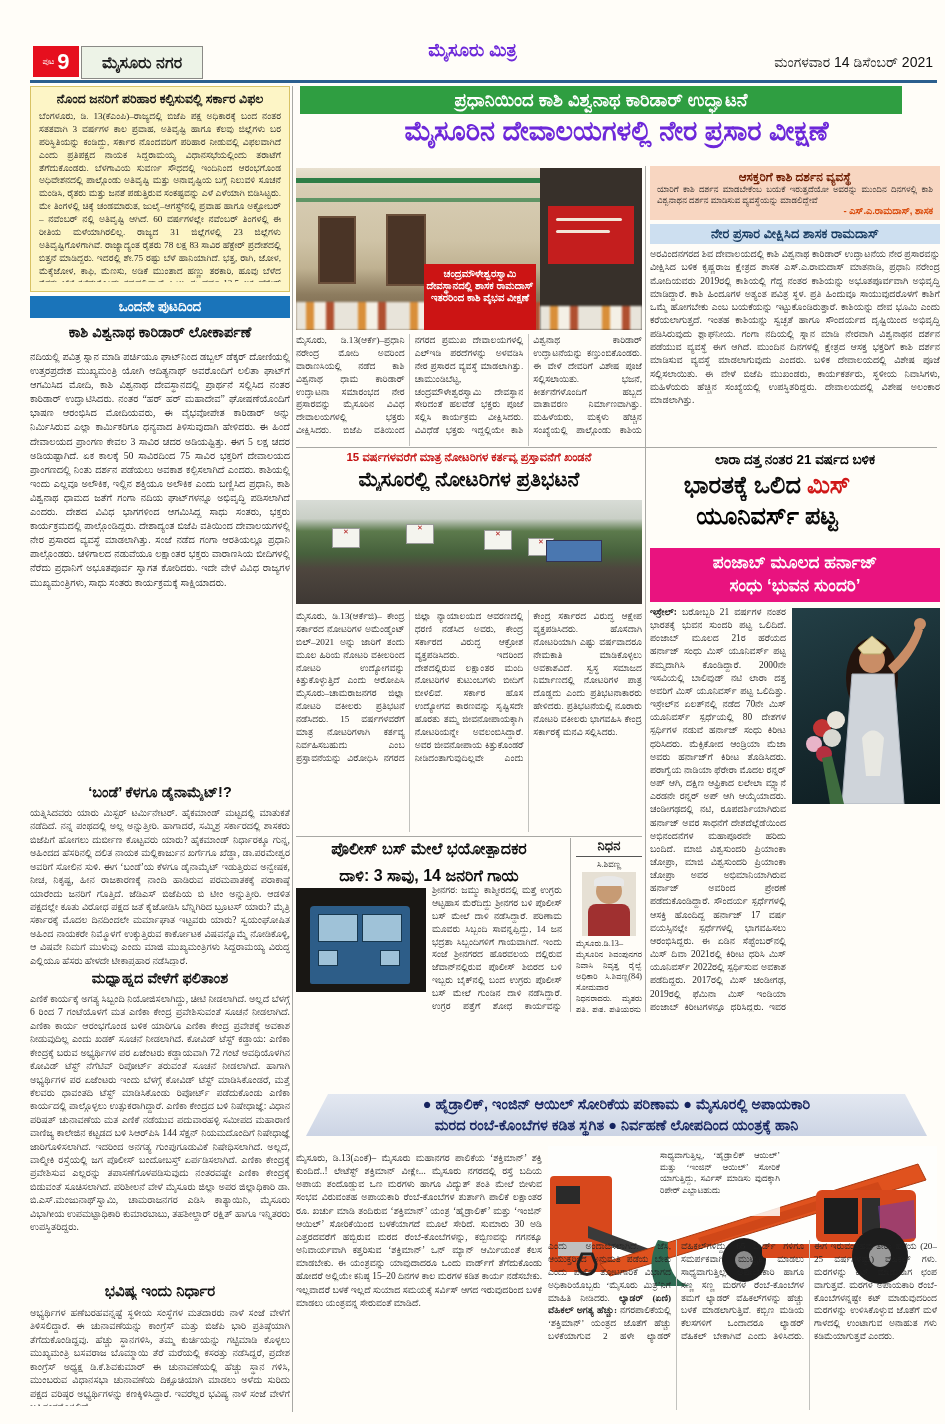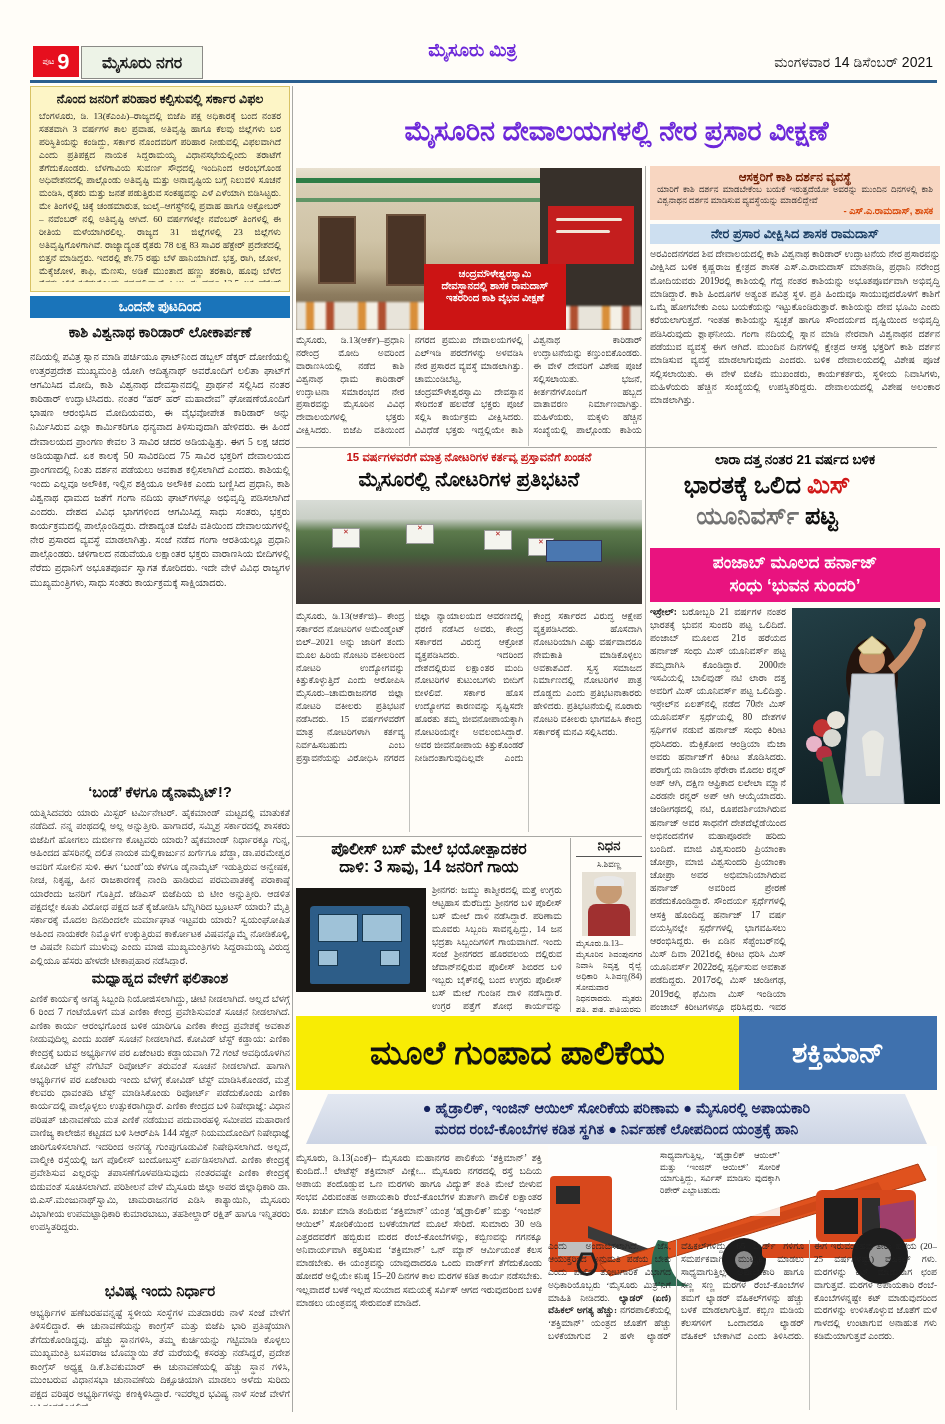--- a/index.html
+++ b/index.html
@@ -32,21 +32,21 @@
   .busph{background:#191714;}
   .busbody{position:absolute;background:#2d5d88;border-radius:4px 4px 2px 2px;}
   .buswin{position:absolute;background:#9fc2d8;border:1px solid #18384f;}
   .portrait{background:#e6e0d4;}
   .missph{background:linear-gradient(160deg,#233f46 0%,#15282d 60%,#0d1b1f 100%);}
   
   .greenbanner{background:#2f9e41;color:#fff;display:flex;align-items:center;justify-content:center;}
   .bluebar{background:#1a74ba;color:#fff;display:flex;align-items:center;justify-content:center;}
   .salmonbox{background:#f8d6c1;padding:4px 7px;}
   .lightbluebar{background:#cddff0;color:#16395f;display:flex;align-items:center;justify-content:center;}
-  .caprebox{background:#cc1414;color:#fff;padding:4px 16px;text-align:center;}
+  .caprebox{background:#cc1414;color:#fff;padding:4px 1px;text-align:center;}
   .pinkbanner{background:#e9137f;color:#fff;display:flex;flex-direction:column;align-items:center;justify-content:center;}
   .yellowbanner{display:flex;}
   .ybleft{flex:1;background:#f8ec04;display:flex;align-items:center;justify-content:center;color:#111;}
   .ybright{width:198px;background:#3f71ae;display:flex;align-items:center;justify-content:center;color:#fff;}
   .bulletstrip{background:linear-gradient(#e3e8f1,#ccd4e4);clip-path:polygon(22px 0,calc(100% - 22px) 0,100% 100%,0 100%);
                display:flex;flex-direction:column;align-items:center;justify-content:center;color:#15235e;}
   .leadbox{background:#fdf5c6;border:1px solid #d8c264;padding:5px 8px;}
 </style>
 </head>
 <body>
@@ -80,20 +80,21 @@
 
   <div class="abs hfont center nowrap" style="left:30px;top:784px;width:260px;font-size:14.5px;color:#111;">‘ಬಂಡೆ’ ಕೆಳಗೂ ಡೈನಾಮೈಟ್‌!?</div>
   <div class="abs bt" style="left:30px;top:806px;width:260px;height:160px;font-size:9.6px;">ಯತ್ನಿಸಿದವರು ಯಾರು ಮಿಸ್ಟರ್ ಟರ್ಮಿನೇಟರ್. ಹೈಕಮಾಂಡ್ ಮಟ್ಟದಲ್ಲಿ ಮಾತುಕತೆ ನಡೆದಿದೆ. ನನ್ನ ಪಂಥದಲ್ಲಿ ಅಲ್ಲ ಅನ್ನುತ್ತೀರಿ. ಹಾಗಾದರೆ, ಸಮ್ಮಿಶ್ರ ಸರ್ಕಾರದಲ್ಲಿ ಶಾಸಕರು ಬಿಜೆಪಿಗೆ ಹೋಗಲು ದುರ್ಬೀಣ ಕೊಟ್ಟವರು ಯಾರು? ಹೈಕಮಾಂಡ್ ನಿರ್ಧಾರಕ್ಕೂ ಗುನ್ನ, ಅಹಿಂದದ ಹೆಸರಿನಲ್ಲಿ ದಲಿತ ನಾಯಕ ಮಲ್ಲಿಕಾರ್ಜುನ ಖರ್ಗೆಗೂ ಖೆಡ್ಡಾ, ಡಾ.ಪರಮೇಶ್ವರ ಅವರಿಗೆ ಸೋಲಿನ ಸುಳಿ. ಈಗ ‘ಬಂಡೆ’ಯ ಕೆಳಗೂ ಡೈನಾಮೈಟ್ ಇಡುತ್ತಿರುವ ಅನ್ವೇಷಕ, ನೀಚ, ನಿಕೃಷ್ಟ, ಹೀನ ರಾಜಕಾರಣಕ್ಕೆ ನಾಂದಿ ಹಾಡಿರುವ ಪರಮಪಾತಕಕ್ಕೆ ಪರಾಕಾಷ್ಠೆ ಯಾರೆಂದು ಜನರಿಗೆ ಗೊತ್ತಿದೆ. ಜೆಡಿಎಸ್ ಬಿಜೆಪಿಯ ಬಿ ಟೀಂ ಅನ್ನುತ್ತೀರಿ. ಆಡಳಿತ ಪಕ್ಷದಲ್ಲೇ ಕೂತು ವಿರೋಧ ಪಕ್ಷದ ಜತೆ ಕೈಜೋಡಿಸಿ ಬೆನ್ನಿಗಿರಿದ ಬ್ರೂಟಸ್ ಯಾರು? ಮೈತ್ರಿ ಸರ್ಕಾರಕ್ಕೆ ಮೊದಲ ದಿನದಿಂದಲೇ ಮರ್ಮಾಘಾತ ಇಟ್ಟವರು ಯಾರು? ಸ್ವಯಂಘೋಷಿತ ಅಹಿಂದ ನಾಯಕರೇ ನಿಮ್ಮೊಳಗೆ ಉಕ್ಕುತ್ತಿರುವ ಕಾರ್ಕೋಟಕ ವಿಷವನ್ನೊಮ್ಮೆ ನೋಡಿಕೊಳ್ಳಿ, ಆ ವಿಷವೇ ನಿಮಗೆ ಮುಳುವು ಎಂದು ಮಾಜಿ ಮುಖ್ಯಮಂತ್ರಿಗಳು ಸಿದ್ದರಾಮಯ್ಯ ವಿರುದ್ಧ ಎಲ್ಲಿಯೂ ಹೆಸರು ಹೇಳದೇ ಟೀಕಾಪ್ರಹಾರ ನಡೆಸಿದ್ದಾರೆ.</div>
 
   <div class="abs hfont center nowrap" style="left:30px;top:970px;width:260px;font-size:14.5px;color:#111;">ಮಧ್ಯಾಹ್ನದ ವೇಳೆಗೆ ಫಲಿತಾಂಶ</div>
   <div class="abs bt" style="left:30px;top:992px;width:260px;height:288px;font-size:9.6px;">ಎಣಿಕೆ ಕಾರ್ಯಕ್ಕೆ ಅಗತ್ಯ ಸಿಬ್ಬಂದಿ ನಿಯೋಜಿಸಲಾಗಿದ್ದು, ಚೀಟಿ ನೀಡಲಾಗಿದೆ. ಅಲ್ಲದೆ ಬೆಳಗ್ಗೆ 6 ರಿಂದ 7 ಗಂಟೆಯೊಳಗೆ ಮತ ಎಣಿಕಾ ಕೇಂದ್ರ ಪ್ರವೇಶಿಸುವಂತೆ ಸೂಚನೆ ನೀಡಲಾಗಿದೆ. ಎಣಿಕಾ ಕಾರ್ಯ ಆರಂಭಗೊಂಡ ಬಳಿಕ ಯಾರಿಗೂ ಎಣಿಕಾ ಕೇಂದ್ರ ಪ್ರವೇಶಕ್ಕೆ ಅವಕಾಶ ನೀಡುವುದಿಲ್ಲ ಎಂದು ಖಡಕ್ ಸೂಚನೆ ನೀಡಲಾಗಿದೆ. ಕೋವಿಡ್ ಟೆಸ್ಟ್ ಕಡ್ಡಾಯ: ಎಣಿಕಾ ಕೇಂದ್ರಕ್ಕೆ ಬರುವ ಅಭ್ಯರ್ಥಿಗಳ ಪರ ಏಜೆಂಟರು ಕಡ್ಡಾಯವಾಗಿ 72 ಗಂಟೆ ಅವಧಿಯೊಳಗಿನ ಕೋವಿಡ್ ಟೆಸ್ಟ್ ನೆಗೆಟಿವ್ ರಿಪೋರ್ಟ್ ತರುವಂತೆ ಸೂಚನೆ ನೀಡಲಾಗಿದೆ. ಹಾಗಾಗಿ ಅಭ್ಯರ್ಥಿಗಳ ಪರ ಏಜೆಂಟರು ಇಂದು ಬೆಳಗ್ಗೆ ಕೋವಿಡ್ ಟೆಸ್ಟ್ ಮಾಡಿಸಿಕೊಂಡರೆ, ಮತ್ತೆ ಕೆಲವರು ಧಾವಂತದಿ ಟೆಸ್ಟ್ ಮಾಡಿಸಿಕೊಂಡು ರಿಪೋರ್ಟ್ ಪಡೆದುಕೊಂಡು ಎಣಿಕಾ ಕಾರ್ಯದಲ್ಲಿ ಪಾಲ್ಗೊಳ್ಳಲು ಉತ್ಸುಕರಾಗಿದ್ದಾರೆ. ಎಣಿಕಾ ಕೇಂದ್ರದ ಬಳಿ ನಿಷೇಧಾಜ್ಞೆ: ವಿಧಾನ ಪರಿಷತ್ ಚುನಾವಣೆಯ ಮತ ಎಣಿಕೆ ನಡೆಯುವ ಪದುವಾರಹಳ್ಳಿ ಸಮೀಪದ ಮಹಾರಾಣಿ ವಾಣಿಜ್ಯ ಕಾಲೇಜಿನ ಕಟ್ಟಡದ ಬಳಿ ಸಿಆರ್‌ಪಿಸಿ 144 ಸೆಕ್ಷನ್ ನಿಯಮದೊಂದಿಗೆ ನಿಷೇಧಾಜ್ಞೆ ಜಾರಿಗೊಳಿಸಲಾಗಿದೆ. ಇದರಿಂದ ಅನಗತ್ಯ ಗುಂಪುಗೂಡುವಿಕೆ ನಿಷೇಧಿಸಲಾಗಿದೆ. ಅಲ್ಲದೆ, ವಾಲ್ಮೀಕಿ ರಸ್ತೆಯಲ್ಲಿ ಜಗ ಪೊಲೀಸ್ ಬಂದೋಬಸ್ತ್ ಏರ್ಪಡಿಸಲಾಗಿದೆ. ಎಣಿಕಾ ಕೇಂದ್ರಕ್ಕೆ ಪ್ರವೇಶಿಸುವ ಎಲ್ಲರನ್ನು ತಪಾಸಣೆಗೊಳಪಡಿಸುವುದು ನಂತರವಷ್ಟೇ ಎಣಿಕಾ ಕೇಂದ್ರಕ್ಕೆ ಬಿಡುವಂತೆ ಸೂಚಿಸಲಾಗಿದೆ. ಪರಿಶೀಲನೆ ವೇಳೆ ಮೈಸೂರು ಜಿಲ್ಲಾ ಅಪರ ಜಿಲ್ಲಾಧಿಕಾರಿ ಡಾ. ಬಿ.ಎಸ್.ಮಂಜುನಾಥ್‌ಸ್ವಾಮಿ, ಚಾಮರಾಜನಗರ ಎಡಿಸಿ ಕಾತ್ಯಾಯಿನಿ, ಮೈಸೂರು ವಿಭಾಗೀಯ ಉಪಮಟ್ಟಾಧಿಕಾರಿ ಕುಮಾರಬಾಬು, ತಹಶೀಲ್ದಾರ್ ರಕ್ಷಿತ್ ಹಾಗೂ ಇನ್ನಿತರರು ಉಪಸ್ಥಿತರಿದ್ದರು.</div>
 
   <div class="abs hfont center nowrap" style="left:30px;top:1282px;width:260px;font-size:15px;color:#111;">ಭವಿಷ್ಯ ಇಂದು ನಿರ್ಧಾರ</div>
   <div class="abs bt" style="left:30px;top:1306px;width:260px;height:100px;font-size:9.6px;">ಅಭ್ಯರ್ಥಿಗಳ ಹಣೆಬರಹವನ್ನಷ್ಟೆ ಸ್ಥಳೀಯ ಸಂಸ್ಥೆಗಳ ಮತದಾರರು ನಾಳೆ ಸಂಜೆ ವೇಳೆಗೆ ತಿಳಿಸಲಿದ್ದಾರೆ. ಈ ಚುನಾವಣೆಯನ್ನು ಕಾಂಗ್ರೆಸ್ ಮತ್ತು ಬಿಜೆಪಿ ಭಾರಿ ಪ್ರತಿಷ್ಠೆಯಾಗಿ ತೆಗೆದುಕೊಂಡಿದ್ದವು. ಹೆಚ್ಚು ಸ್ಥಾನಗಳಿಸಿ, ತಮ್ಮ ಕುರ್ಚಿಯನ್ನು ಗಟ್ಟಿಮಾಡಿ ಕೊಳ್ಳಲು ಮುಖ್ಯಮಂತ್ರಿ ಬಸವರಾಜ ಬೊಮ್ಮಾಯಿ ತೆರೆ ಮರೆಯಲ್ಲಿ ಕಸರತ್ತು ನಡೆಸಿದ್ದರೆ, ಪ್ರದೇಶ ಕಾಂಗ್ರೆಸ್ ಅಧ್ಯಕ್ಷ ಡಿ.ಕೆ.ಶಿವಕುಮಾರ್ ಈ ಚುನಾವಣೆಯಲ್ಲಿ ಹೆಚ್ಚು ಸ್ಥಾನ ಗಳಿಸಿ, ಮುಂಬರುವ ವಿಧಾನಸಭಾ ಚುನಾವಣೆಯ ದಿಕ್ಸೂಚಿಯಾಗಿ ಮಾಡಲು ಅಳೆದು ಸುರಿದು ಪಕ್ಷದ ವರಿಷ್ಠರ ಅಭ್ಯರ್ಥಿಗಳನ್ನು ಕಣಕ್ಕಿಳಿಸಿದ್ದಾರೆ. ಇವರೆಲ್ಲರ ಭವಿಷ್ಯ ನಾಳೆ ಸಂಜೆ ವೇಳೆಗೆ ಬಹಿರಂಗಗೊಳ್ಳಲಿದೆ.</div>
 
+  <div class="abs greenbanner hfont" style="left:300px;top:86px;width:602px;height:28px;font-size:18px;">ಪ್ರಧಾನಿಯಿಂದ ಕಾಶಿ ವಿಶ್ವನಾಥ ಕಾರಿಡಾರ್ ಉದ್ಘಾಟನೆ</div>
   <div class="abs hfont center" style="left:296px;right:8px;top:116px;font-size:27px;color:#6d28d9;height:46px;overflow:hidden;">ಮೈಸೂರಿನ ದೇವಾಲಯಗಳಲ್ಲಿ ನೇರ ಪ್ರಸಾರ ವೀಕ್ಷಣೆ</div>
 
   <div class="abs ph temple" style="left:296px;top:168px;width:346px;height:162px;">
     <div class="beam" style="left:0;top:10px;width:100%;height:5px;"></div>
     <div class="beam" style="left:0;top:30px;width:100%;height:4px;opacity:.7;"></div>
     <div class="door" style="left:22px;top:48px;width:34px;height:64px;"></div>
     <div class="door" style="left:90px;top:46px;width:36px;height:68px;"></div>
     <div class="crowdstrip" style="left:0;bottom:0;width:100%;height:28px;filter:blur(1px);"></div>
     <div class="tvside" style="right:0;top:0;width:102px;height:162px;">
       <div class="tvscreen" style="left:8px;top:38px;width:86px;height:58px;">
@@ -125,21 +126,21 @@
     <div class="placard" style="left:188px;top:30px;width:26px;height:18px;">✕</div>
     <div class="placard" style="left:232px;top:38px;width:24px;height:16px;">✕</div>
     <div class="bluesign" style="right:40px;top:40px;width:54px;height:20px;"></div>
   </div>
   <div class="abs bt cols3" style="left:296px;top:610px;width:346px;height:222px;font-size:9.2px;">ಮೈಸೂರು, ಡಿ.13(ಆರ್ಕೆಜಿ)– ಕೇಂದ್ರ ಸರ್ಕಾರದ ನೋಟರಿಗಳ ಅಮೆಂಡ್ಮೆಂಟ್ ಬಿಲ್–2021 ಅನ್ನು ಜಾರಿಗೆ ತಂದು ಮೂಲ ಹಿರಿಯ ನೋಟರಿ ವಕೀಲರಿಂದ ನೋಟರಿ ಉದ್ಯೋಗವನ್ನು ಕಿತ್ತುಕೊಳ್ಳುತ್ತಿದೆ ಎಂದು ಆರೋಪಿಸಿ ಮೈಸೂರು–ಚಾಮರಾಜನಗರ ಜಿಲ್ಲಾ ನೋಟರಿ ವಕೀಲರು ಪ್ರತಿಭಟನೆ ನಡೆಸಿದರು. 15 ವರ್ಷಗಳವರೆಗೆ ಮಾತ್ರ ನೋಟರಿಗಳಾಗಿ ಕರ್ತವ್ಯ ನಿರ್ವಹಿಸಬಹುದು ಎಂಬ ಪ್ರಸ್ತಾವನೆಯನ್ನು ವಿರೋಧಿಸಿ ನಗರದ ಜಿಲ್ಲಾ ನ್ಯಾಯಾಲಯದ ಆವರಣದಲ್ಲಿ ಧರಣಿ ನಡೆಸಿದ ಅವರು, ಕೇಂದ್ರ ಸರ್ಕಾರದ ವಿರುದ್ಧ ಆಕ್ರೋಶ ವ್ಯಕ್ತಪಡಿಸಿದರು. ಇದರಿಂದ ದೇಶದಲ್ಲಿರುವ ಲಕ್ಷಾಂತರ ಮಂದಿ ನೋಟರಿಗಳ ಕುಟುಂಬಗಳು ಬೀದಿಗೆ ಬೀಳಲಿವೆ. ಸರ್ಕಾರ ಹೊಸ ಉದ್ಯೋಗವ ಕಾರಣವನ್ನು ಸೃಷ್ಟಿಸದೇ ಹೊರತು ತಮ್ಮ ಜೀವನೋಪಾಯಕ್ಕಾಗಿ ನೋಟರಿಯನ್ನೇ ಅವಲಂಬಿಸಿದ್ದಾರೆ. ಅವರ ಜೀವನೋಪಾಯ ಕಿತ್ತುಕೊಂಡರೆ ನೀಡಿದಂತಾಗುವುದಿಲ್ಲವೇ ಎಂದು ಕೇಂದ್ರ ಸರ್ಕಾರದ ವಿರುದ್ಧ ಆಕ್ಷೇಪ ವ್ಯಕ್ತಪಡಿಸಿದರು. ಹೊಸದಾಗಿ ನೋಟರಿಯಾಗಿ ಎಷ್ಟು ವರ್ಷವಾದರೂ ನೇಮಕಾತಿ ಮಾಡಿಕೊಳ್ಳಲು ಅವಕಾಶವಿದೆ. ಸ್ವಸ್ಥ ಸಮಾಜದ ನಿರ್ಮಾಣದಲ್ಲಿ ನೋಟರಿಗಳ ಪಾತ್ರ ದೊಡ್ಡದು ಎಂದು ಪ್ರತಿಭಟನಾಕಾರರು ಹೇಳಿದರು. ಪ್ರತಿಭಟನೆಯಲ್ಲಿ ನೂರಾರು ನೋಟರಿ ವಕೀಲರು ಭಾಗವಹಿಸಿ ಕೇಂದ್ರ ಸರ್ಕಾರಕ್ಕೆ ಮನವಿ ಸಲ್ಲಿಸಿದರು.</div>
 
   <div class="abs hrule" style="left:296px;top:836px;width:346px;"></div>
 
   <div class="abs hfont center" style="left:296px;top:840px;width:266px;">
     <div class="nowrap" style="font-size:16px;color:#0d0d0d;">ಪೊಲೀಸ್ ಬಸ್ ಮೇಲೆ ಭಯೋತ್ಪಾದಕರ</div>
-    <div class="nowrap" style="font-size:16px;color:#0d0d0d;">ದಾಳಿ: 3 ಸಾವು, 14 ಜನರಿಗೆ ಗಾಯ</div>
+    <div class="nowrap" style="font-size:16px;color:#0d0d0d;margin-top:9px;">ದಾಳಿ: 3 ಸಾವು, 14 ಜನರಿಗೆ ಗಾಯ</div>
   </div>
   <div class="abs" style="left:296px;top:884px;width:266px;height:128px;overflow:hidden;">
     <div class="ph busph" style="float:left;width:130px;height:104px;margin:4px 6px 0 0;position:relative;">
       <div class="busbody" style="left:14px;top:18px;width:100px;height:78px;">
         <div class="buswin" style="left:8px;top:8px;width:38px;height:26px;"></div>
         <div class="buswin" style="left:52px;top:8px;width:38px;height:26px;"></div>
         <div class="buswin" style="left:8px;top:44px;width:18px;height:14px;"></div>
         <div class="buswin" style="left:70px;top:44px;width:18px;height:14px;"></div>
       </div>
     </div>
@@ -153,21 +154,21 @@
       <div style="position:absolute;left:14px;top:6px;width:26px;height:26px;border-radius:50%;background:#c79b74;"></div>
       <div style="position:absolute;left:12px;top:4px;width:30px;height:10px;border-radius:50% 50% 0 0;background:#e8e8e8;"></div>
       <div style="position:absolute;left:6px;top:32px;width:42px;height:32px;border-radius:8px 8px 0 0;background:#a03030;"></div>
     </div>
     <div class="btsm" style="height:82px;font-size:8.2px;">ಮೈಸೂರು.ಡಿ.13–ಮೈಸೂರಿನ ಶಿವಂಪುನಗರ ನಿವಾಸಿ ನಿವೃತ್ತ ರೈಲ್ವೆ ಅಧಿಕಾರಿ ಸಿ.ಶಿವಣ್ಣ(84) ಸೋಮವಾರ ನಿಧನರಾದರು. ಮೃತರು ಪತ್ನಿ, ಪುತ್ರ, ಪುತ್ರಿಯರನ್ನು ಅಗಲಿದ್ದಾರೆ. ಅಂತ್ಯಕ್ರಿಯೆ ನಾಳೆ (ಡಿ.14) ಬೆಳಗ್ಗೆ 10 ಗಂಟೆಗೆ ನಡೆಯಲಿದೆ ಎಂದು ಕುಟುಂಬದ ಮೂಲಗಳು ತಿಳಿಸಿವೆ.</div>
   </div>
 
   <div class="abs hfont center nowrap" style="left:650px;top:452px;width:290px;font-size:13.5px;color:#000000;">ಲಾರಾ ದತ್ತ ನಂತರ 21 ವರ್ಷದ ಬಳಿಕ</div>
   <div class="abs hfont center" style="left:622px;top:470px;width:290px;line-height:1.3;font-family:Liberation Serif, serif;">
     <div class="nowrap" style="font-size:24px;"><span style="color:#0d0d0d;">ಭಾರತಕ್ಕೆ ಒಲಿದ </span><span style="color:#d01818;">ಮಿಸ್</span></div>
-    <div class="nowrap" style="font-size:24px;"><span style="color:#737373;">ಯೂನಿವರ್ಸ್</span><span style="color:#0d0d0d;"> ಪಟ್ಟ</span></div>
+    <div class="nowrap" style="font-size:24px;"><span style="color:#000000;">ಯೂನಿವರ್ಸ್</span><span style="color:#0d0d0d;"> ಪಟ್ಟ</span></div>
   </div>
   <div class="abs pinkbanner hfont" style="left:650px;top:548px;width:290px;height:54px;font-size:17px;line-height:1.35;">
     <span>ಪಂಜಾಬ್ ಮೂಲದ ಹರ್ನಾಜ್</span>
     <span>ಸಂಧು ‘ಭುವನ ಸುಂದರಿ’</span>
   </div>
   <div class="abs" style="left:650px;top:606px;width:290px;height:406px;overflow:hidden;">
     <div class="ph missph" style="float:right;width:148px;height:196px;margin:2px 0 4px 6px;position:relative;">
       <svg width="148" height="196" viewBox="0 0 148 196">
         <ellipse cx="80" cy="70" rx="26" ry="40" fill="#23140e"></ellipse>
         <circle cx="80" cy="52" r="13" fill="#c98d66"></circle>
@@ -181,25 +182,21 @@
         <circle cx="22" cy="136" r="8" fill="#e8b4c8"></circle>
           <circle cx="40" cy="130" r="9" fill="#d8d8d0"></circle>
         <circle cx="32" cy="146" r="8" fill="#b43040"></circle>
         <path d="M30 150 L38 196 L52 196 L40 148 Z" fill="#3e6b3e"></path>
         <path d="M70 130 C76 120 86 120 92 130 L88 168 L74 168 Z" fill="#e8e8e2"></path>
       </svg>
     </div>
     <div class="bt" style="font-size:9.4px;"><b>ಇಸ್ರೇಲ್:</b><span> ಬರೋಬ್ಬರಿ 21 ವರ್ಷಗಳ ನಂತರ ಭಾರತಕ್ಕೆ ಭುವನ ಸುಂದರಿ ಪಟ್ಟ ಒಲಿದಿದೆ. ಪಂಜಾಬ್ ಮೂಲದ 21ರ ಹರೆಯದ ಹರ್ನಾಜ್ ಸಂಧು ಮಿಸ್ ಯೂನಿವರ್ಸ್ ಪಟ್ಟ ತಮ್ಮದಾಗಿಸಿ ಕೊಂಡಿದ್ದಾರೆ. 2000ನೇ ಇಸವಿಯಲ್ಲಿ ಬಾಲಿವುಡ್ ನಟಿ ಲಾರಾ ದತ್ತ ಅವರಿಗೆ ಮಿಸ್ ಯೂನಿವರ್ಸ್ ಪಟ್ಟ ಒಲಿದಿತ್ತು. ಇಸ್ರೇಲ್‌ನ ಏಲತ್‌ನಲ್ಲಿ ನಡೆದ 70ನೇ ಮಿಸ್ ಯೂನಿವರ್ಸ್ ಸ್ಪರ್ಧೆಯಲ್ಲಿ 80 ದೇಶಗಳ ಸ್ಪರ್ಧಿಗಳ ನಡುವೆ ಹರ್ನಾಜ್ ಸಂಧು ಕಿರೀಟ ಧರಿಸಿದರು. ಮೆಕ್ಸಿಕೋದ ಆಂಡ್ರಿಯಾ ಮೆಜಾ ಅವರು ಹರ್ನಾಜ್‌ಗೆ ಕಿರೀಟ ತೊಡಿಸಿದರು. ಪರಾಗ್ವೆಯ ನಾಡಿಯಾ ಫೆರೇರಾ ಮೊದಲ ರನ್ನರ್ ಅಪ್ ಆಗಿ, ದಕ್ಷಿಣ ಆಫ್ರಿಕಾದ ಲಲೇಲಾ ಮ್ಸ್ವಾನೆ ಎರಡನೇ ರನ್ನರ್ ಅಪ್ ಆಗಿ ಆಯ್ಕೆಯಾದರು. ಚಂಡೀಗಢದಲ್ಲಿ ನಟಿ, ರೂಪದರ್ಶಿಯಾಗಿರುವ ಹರ್ನಾಜ್ ಅವರ ಸಾಧನೆಗೆ ದೇಶದೆಲ್ಲೆಡೆಯಿಂದ ಅಭಿನಂದನೆಗಳ ಮಹಾಪೂರವೇ ಹರಿದು ಬಂದಿದೆ. ಮಾಜಿ ವಿಶ್ವಸುಂದರಿ ಪ್ರಿಯಾಂಕಾ ಚೋಪ್ರಾ, ಮಾಜಿ ವಿಶ್ವಸುಂದರಿ ಪ್ರಿಯಾಂಕಾ ಚೋಪ್ರಾ ಅವರ ಅಭಿಮಾನಿಯಾಗಿರುವ ಹರ್ನಾಜ್ ಅವರಿಂದ ಪ್ರೇರಣೆ ಪಡೆದುಕೊಂಡಿದ್ದಾರೆ. ಸೌಂದರ್ಯ ಸ್ಪರ್ಧೆಗಳಲ್ಲಿ ಆಸಕ್ತಿ ಹೊಂದಿದ್ದ ಹರ್ನಾಜ್ 17 ವರ್ಷ ವಯಸ್ಸಿನಲ್ಲೇ ಸ್ಪರ್ಧೆಗಳಲ್ಲಿ ಭಾಗವಹಿಸಲು ಆರಂಭಿಸಿದ್ದರು. ಈ ಏಡಿನ ಸೆಪ್ಟೆಂಬರ್‌ನಲ್ಲಿ ಮಿಸ್ ದಿವಾ 2021ರಲ್ಲಿ ಕಿರೀಟ ಧರಿಸಿ ಮಿಸ್ ಯೂನಿವರ್ಸ್ 2022ರಲ್ಲಿ ಸ್ಪರ್ಧಿಸುವ ಅವಕಾಶ ಪಡೆದಿದ್ದರು. 2017ರಲ್ಲಿ ಮಿಸ್ ಚಂಡೀಗಢ, 2019ರಲ್ಲಿ ಫೆಮಿನಾ ಮಿಸ್ ಇಂಡಿಯಾ ಪಂಜಾಬ್ ಕಿರೀಟಗಳನ್ನೂ ಧರಿಸಿದ್ದರು. ಇವರ ಗೆಲುವಿನ ಕ್ಷಣವನ್ನು ವೀಕ್ಷಿಸಿದ ಕುಟುಂಬಸ್ಥರು ಸಂಭ್ರಮಾಚರಣೆ ನಡೆಸಿದರು.</span></div>
   </div>
 
-  <div class="abs yellowbanner" style="left:296px;top:1016px;right:8px;height:74px;">
-    <div class="ybleft hfont nowrap" style="font-size:33px;">ಮೂಲೆ ಗುಂಪಾದ ಪಾಲಿಕೆಯ</div>
-    <div class="ybright hfont nowrap" style="font-size:28px;">ಶಕ್ತಿಮಾನ್</div>
-  </div>
-  <div class="abs bulletstrip hfont" style="left:306px;right:18px;top:1094px;height:50px;font-size:14.5px;line-height:1.45;">
+  <div class="abs bulletstrip hfont" style="left:306px;right:18px;top:1094px;height:42px;font-size:14.5px;line-height:1.45;">
     <span class="nowrap">● ಹೈಡ್ರಾಲಿಕ್, ಇಂಜಿನ್ ಆಯಿಲ್ ಸೋರಿಕೆಯ ಪರಿಣಾಮ ● ಮೈಸೂರಲ್ಲಿ ಅಪಾಯಕಾರಿ</span>
     <span class="nowrap">ಮರದ ರಂಬೆ-ಕೊಂಬೆಗಳ ಕಡಿತ ಸ್ಥಗಿತ ● ನಿರ್ವಹಣೆ ಲೋಪದಿಂದ ಯಂತ್ರಕ್ಕೆ ಹಾನಿ</span>
   </div>
 
   <div class="abs bt" style="left:296px;top:1152px;width:246px;height:258px;font-size:9.4px;">ಮೈಸೂರು, ಡಿ.13(ಎಂಕೆ)– ಮೈಸೂರು ಮಹಾನಗರ ಪಾಲಿಕೆಯ ‘ಶಕ್ತಿಮಾನ್’ ಶಕ್ತಿ ಕುಂದಿದೆ..! ಲೇಟೆಸ್ಟ್ ಶಕ್ತಿಮಾನ್ ವೀಕ್ಲೇ... ಮೈಸೂರು ನಗರದಲ್ಲಿ ರಸ್ತೆ ಬದಿಯ ಅಪಾಯ ತಂದೊಡ್ಡುವ ಒಣ ಮರಗಳು ಹಾಗೂ ವಿದ್ಯುತ್ ತಂತಿ ಮೇಲೆ ಬೀಳುವ ಸಂಭವ ವಿರುವಂತಹ ಅಪಾಯಕಾರಿ ರೆಂಬೆ-ಕೊಂಬೆಗಳ ತುರ್ತಾಗಿ ಪಾಲಿಕೆ ಲಕ್ಷಾಂತರ ರೂ. ಖರ್ಚು ಮಾಡಿ ತಂದಿರುವ ‘ಶಕ್ತಿಮಾನ್’ ಯಂತ್ರ ‘ಹೈಡ್ರಾಲಿಕ್’ ಮತ್ತು ‘ಇಂಜಿನ್ ಆಯಿಲ್’ ಸೋರಿಕೆಯಿಂದ ಬಳಕೆಯಾಗದೆ ಮೂಲೆ ಸೇರಿದೆ. ಸುಮಾರು 30 ಅಡಿ ಎತ್ತರದವರೆಗೆ ಹಬ್ಬಿರುವ ಮರದ ರೆಂಬೆ-ಕೊಂಬೆಗಳನ್ನು, ಕಬ್ಬಿಣವನ್ನು ಗಗನಕ್ಕೂ ಅನಿವಾರ್ಯವಾಗಿ ಕತ್ತರಿಸುವ ‘ಶಕ್ತಿಮಾನ್’ ಒನ್ ಮ್ಯಾನ್ ಆರ್ಮಿಯಂತೆ ಕೆಲಸ ಮಾಡಬೇಕು. ಈ ಯಂತ್ರವನ್ನು ಯಾವುದಾದರೂ ಒಂದು ವಾರ್ಡ್‌ಗೆ ತೆಗೆದುಕೊಂಡು ಹೋದರೆ ಅಲ್ಲಿಯೇ ಕನಿಷ್ಠ 15–20 ದಿನಗಳ ಕಾಲ ಮರಗಳ ಕಡಿತ ಕಾರ್ಯ ನಡೆಸಬೇಕು. ಇಲ್ಲವಾದರೆ ಬಳಕೆ ಇಲ್ಲದೆ ಸುಯಾದ ಸಮಯಕ್ಕೆ ಸರ್ವಿಸ್ ಆಗದ ಇರುವುದರಿಂದ ಬಳಕೆ ಮಾಡಲು ಯಂತ್ರವನ್ನ ಸೇರುವಂತೆ ಮಾಡಿದೆ.</div>
 
   <div class="abs ph" style="left:548px;top:1146px;right:8px;height:142px;background:#fefefc;">
     <svg width="389" height="142" viewBox="0 0 389 142" preserveAspectRatio="none">
       <rect x="2" y="30" width="62" height="96" rx="4" fill="#d8481c"></rect>
       <rect x="8" y="40" width="24" height="18" fill="#2a2a2a"></rect>

